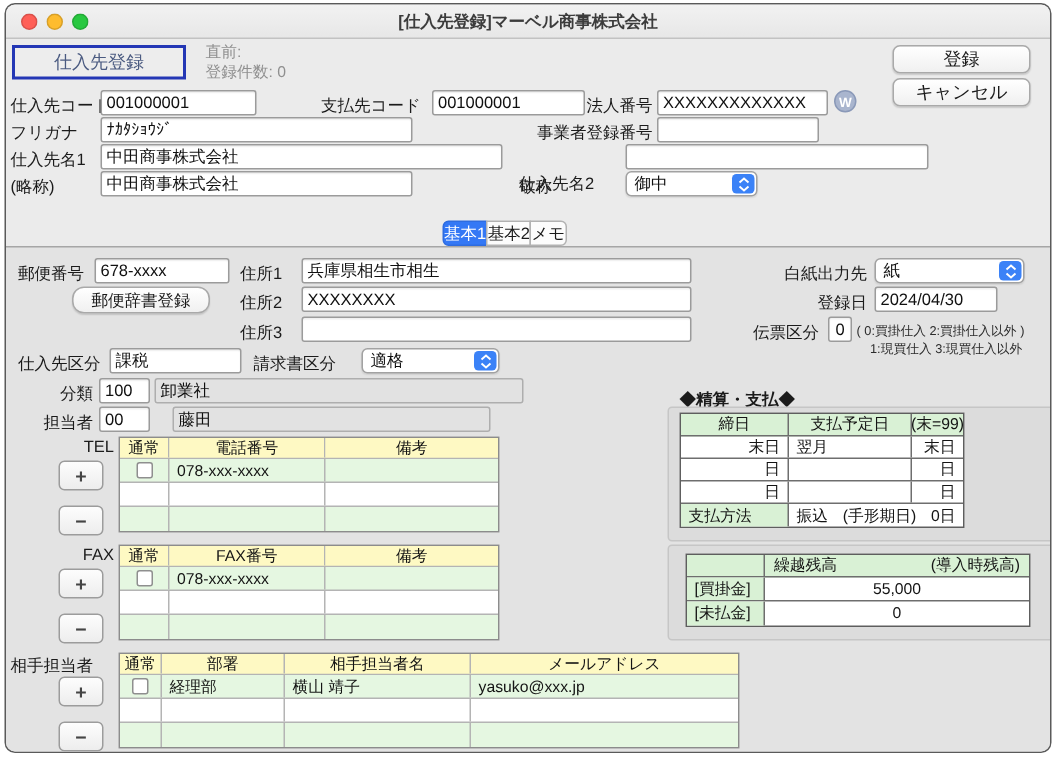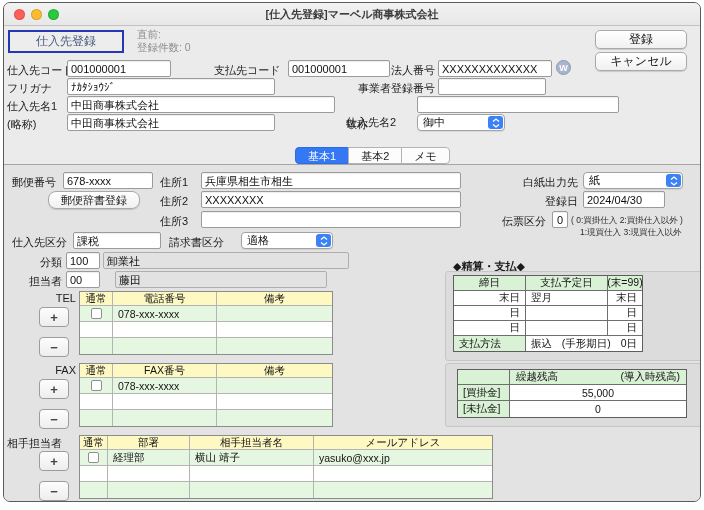--- a/index.html
+++ b/index.html
@@ -49,21 +49,21 @@
     display:flex; align-items:center; justify-content:center;
     font-size:9px; font-weight:bold; color:#fff; }
 
   .popup { position:absolute; height:17px; background:#fff; border:1px solid #a2a2a2;
     border-radius:4px; box-sizing:border-box; font-size:11px; color:#101010;
     display:flex; align-items:center; padding-left:5px; box-shadow:0 1px 1px rgba(0,0,0,.08); }
   .popup-btn { position:absolute; right:1px; top:1px; width:15px; height:13px;
     background:#3b82f7; border-radius:3px; display:flex; align-items:center; justify-content:center; }
 
   .tabs { position:absolute; left:291px; top:144px; height:17px; display:flex; }
-  .tab { height:17px; line-height:16px; padding:0 12px; font-size:11px; color:#1a1a1a;
+  .tab { height:17px; line-height:16px; padding:0 0; font-size:11px; color:#1a1a1a;
     background:#fcfcfc; border:1px solid #b2b2b2; box-sizing:border-box; margin-left:-1px; }
   .tab.first { border-radius:4px 0 0 4px; margin-left:0; }
   .tab.last { border-radius:0 4px 4px 0; }
   .tab.active { background:#3478f5; border-color:#2e6ce0; color:#fff; }
 
   .content-bg { position:absolute; left:0; top:161px; width:698px; height:339px;
     background:#e3e3e3; border-top:1px solid #a6a6a6; box-sizing:border-box; }
 
   .panel { position:absolute; background:#dcdcdc; border:1px solid #c6c6c6; border-radius:3px; }
 
@@ -186,21 +186,21 @@
   </div>
 
   <div class="lbl lblr" style="left:20px;top:252px;width:38px;">分類</div>
   <div class="inp" style="left:62px;top:249px;width:34px;">100</div>
   <div class="inp ro" style="left:99px;top:249px;width:246px;">卸業社</div>
 
   <div class="lbl lblr" style="left:20px;top:271px;width:38px;">担当者</div>
   <div class="inp" style="left:62px;top:268px;width:34px;">00</div>
   <div class="inp ro" style="left:111px;top:268px;width:212px;">藤田</div>
 
-  <div class="lbl bold" style="left:449px;top:256px;">◆精算・支払◆</div>
+  <div class="lbl bold" style="left:449px;top:256px;font-family:Liberation Serif, serif;">◆精算・支払◆</div>
   <div class="panel" style="left:441px;top:268px;width:256px;height:88px;"></div>
   <div class="tbl dark" style="left:449px;top:272px;width:190px;">
     <div class="tr ghdr" style="height:15px;">
       <div class="td c ghdr" style="width:72px;">締日</div>
       <div class="td c ghdr" style="width:82px;">支払予定日</div>
       <div class="td c ghdr end" style="flex:1;">(末=99)</div>
     </div>
     <div class="tr" style="height:15px;">
       <div class="td r" style="width:72px;">末日</div>
       <div class="td l" style="width:82px;">翌月</div>

